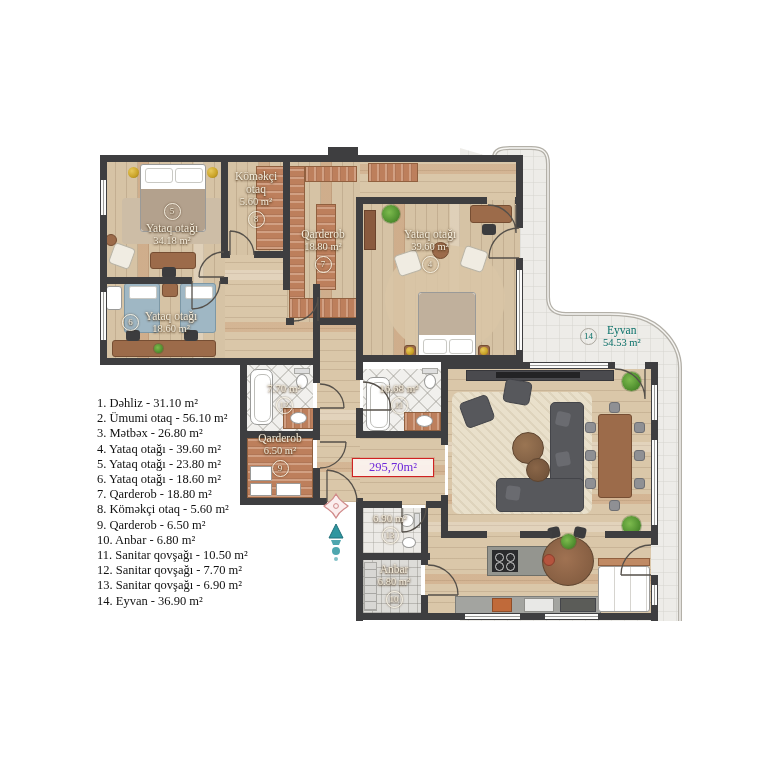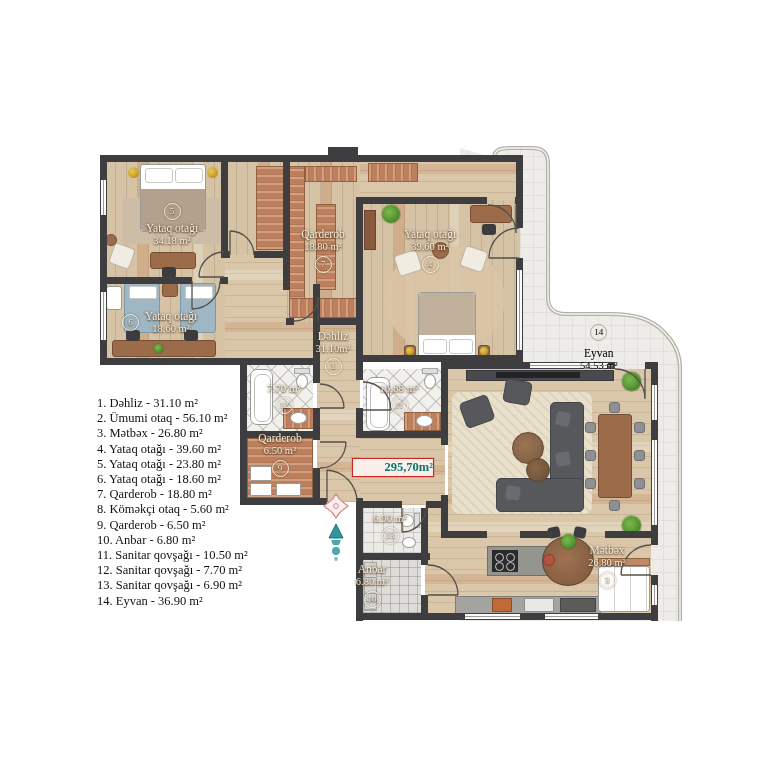--- a/index.html
+++ b/index.html
@@ -45,25 +45,25 @@
          box-shadow:0 0 0 1px rgba(60,100,40,.35);}
   .gold{border-radius:50%;background:radial-gradient(circle at 35% 35%, #e8c85a, #c9a227 60%, #8f7218);}
   
   .rlabel{position:absolute;z-index:60;color:#f4eddc;text-align:center;
           text-shadow:0 1px 2px rgba(70,45,20,.95), 0 0 3px rgba(70,45,20,.55);}
   .rlabel .nm{font-size:11.5px;line-height:13px;white-space:nowrap;}
   .rlabel .ar{font-size:10.5px;line-height:12px;white-space:nowrap;}
   .rnum{width:15px;height:15px;border:1.2px solid rgba(246,240,226,.95);border-radius:50%;
         font-size:9px;line-height:15px;margin:3px auto 0;text-align:center;
         box-shadow:0 0 2px rgba(70,45,20,.6), inset 0 0 2px rgba(70,45,20,.45);}
-  .gray-label{color:#000000;text-shadow:0 1px 1px rgba(255,255,255,.9),0 0 1px rgba(120,115,105,.4);flex-direction:column;}
+  .gray-label{color:#0f766e;text-shadow:0 1px 1px rgba(255,255,255,.9),0 0 1px rgba(120,115,105,.4);}
   .gray-label .rnum{border-color:#aba79e;box-shadow:none;}
   .row-label{display:flex;align-items:center;gap:6px;}
   #total-badge{position:absolute;z-index:62;border:1.6px solid #cf2222;background:rgba(252,244,241,.92);
-        color:#0f766e;font-weight:bold;font-size:12.5px;line-height:16px;text-align:right;
+        color:#6d28d9;font-weight:normal;font-size:12.5px;line-height:16px;text-align:center;
         box-shadow:0 0 0 1px rgba(207,34,34,.15);}
   
   #legend{position:absolute;left:97px;top:396px;z-index:5;color:#111;}
   #legend .title{font-size:16px;margin-bottom:12px;letter-spacing:.2px;}
   #legend .item{font-size:12.5px;line-height:15.2px;white-space:nowrap;}
   svg{position:absolute;left:0;top:0;}
 </style>
 </head>
 <body>
 
@@ -314,68 +314,64 @@
       <circle cx="336" cy="551" r="4" fill="#2f96a0" opacity=".85"></circle>
       <circle cx="336" cy="559" r="2" fill="#2f96a0" opacity=".6"></circle>
     </g>
   </svg>
 
   <div class="rlabel" style="left:127px;top:200px;width:90px;">
     <div class="rnum" style="margin-bottom:2px;">5</div>
     <div class="nm">Yataq otağı</div>
     <div class="ar">34.18 m²</div>
   </div>
+  <div class="rlabel" style="left:226px;top:170px;width:60px;">
+    <div class="nm">Köməkçi</div>
+    <div class="nm">otaq</div>
+    <div class="ar">5.60 m²</div>
+    <div class="rnum">8</div>
+  </div>
   <div class="rlabel" style="left:288px;top:228px;width:70px;">
     <div class="nm">Qarderob</div>
     <div class="ar">18.80 m²</div>
     <div class="rnum">7</div>
   </div>
   <div class="rlabel" style="left:385px;top:228px;width:90px;">
     <div class="nm">Yataq otağı</div>
     <div class="ar">39.60 m²</div>
     <div class="rnum">4</div>
   </div>
   <div class="rlabel row-label" style="left:122px;top:310px;">
     <div class="rnum" style="margin:0;">6</div>
     <div>
       <div class="nm">Yataq otağı</div>
       <div class="ar">18.60 m²</div>
     </div>
   </div>
-  <div class="rlabel" style="left:302px;top:330px;width:62px;">
-    <div class="nm">Dəhliz</div>
-    <div class="ar">31.10m²</div>
-    <div class="rnum">1</div>
-  </div>
   <div class="rlabel" style="left:254px;top:382px;width:60px;">
     <div class="ar" style="font-size:11px;">7.70 m²</div>
     <div class="rnum">12</div>
   </div>
   <div class="rlabel" style="left:368px;top:382px;width:62px;">
     <div class="ar" style="font-size:11px;">16.68 m²</div>
     <div class="rnum">11</div>
   </div>
   <div class="rlabel" style="left:246px;top:432px;width:68px;">
     <div class="nm">Qarderob</div>
     <div class="ar">6.50 m²</div>
     <div class="rnum">9</div>
   </div>
   <div class="rlabel" style="left:362px;top:512px;width:56px;">
     <div class="ar" style="font-size:11px;">6.90 m²</div>
     <div class="rnum">13</div>
   </div>
-  <div class="rlabel" style="left:353px;top:563px;width:38px;">
+  <div class="rlabel" style="left:375px;top:563px;width:38px;">
     <div class="nm">Anbar</div>
     <div class="ar">6.80 m²</div>
     <div class="rnum">10</div>
-  </div>
-  <div class="rlabel" style="left:572px;top:544px;width:70px;">
-    <div class="nm">Mətbəx</div>
-    <div class="ar">26.80 m²</div>
-    <div class="rnum">3</div>
   </div>
   <div class="rlabel row-label gray-label" style="left:580px;top:324px;">
     <div class="rnum" style="margin:0;">14</div>
     <div>
       <div class="nm">Eyvan</div>
       <div class="ar">54.53 m²</div>
     </div>
   </div>
   <div id="total-badge" style="left:352px;top:458px;width:80px;height:17px;">295,70m²</div>
 

